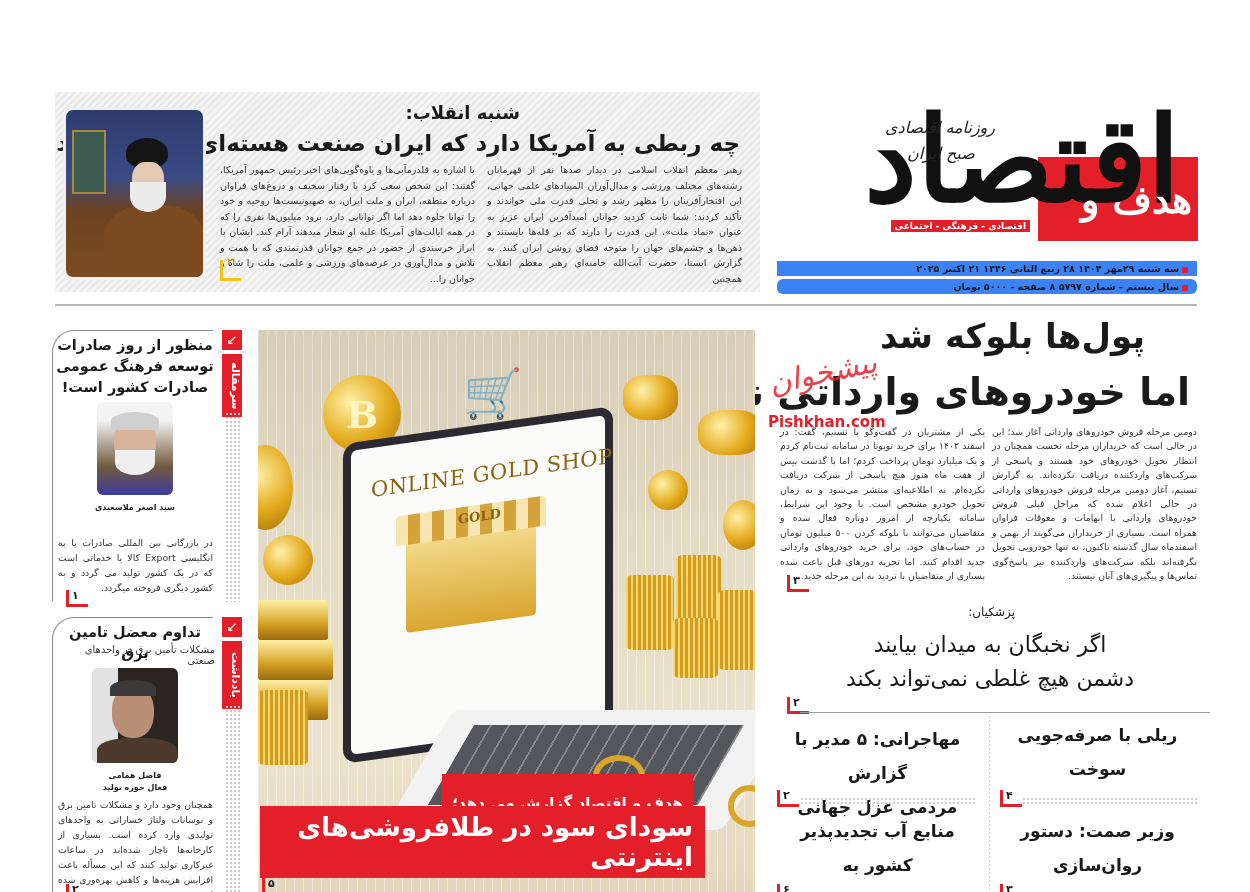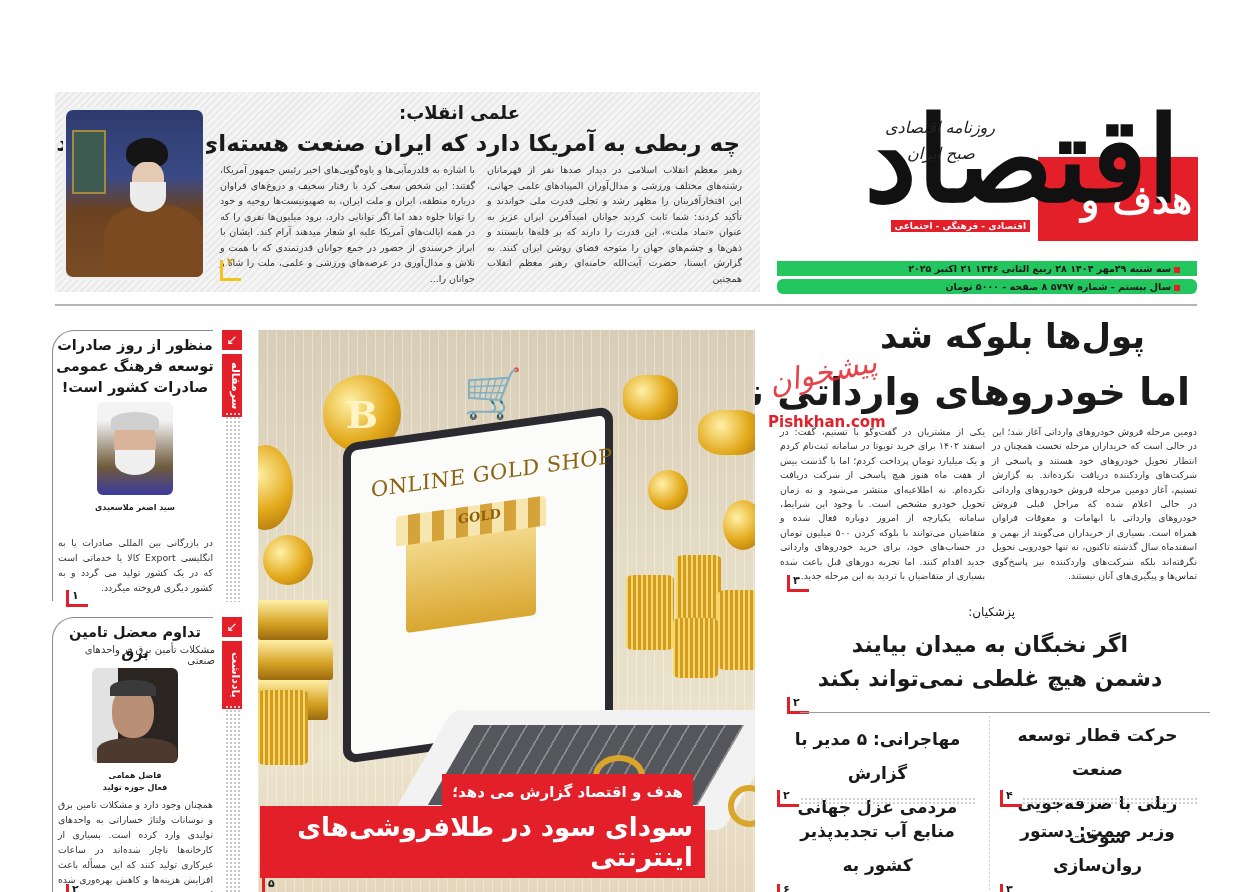--- a/index.html
+++ b/index.html
@@ -19,22 +19,22 @@
     white-space:nowrap;
   }
   .logo-sub1 { position:absolute; left:110px; top:38px; font-family:"DejaVu Serif", serif; font-style:italic; font-size:16px; color:#222; }
   .logo-sub2 { position:absolute; left:132px; top:64px; font-family:"DejaVu Serif", serif; font-style:italic; font-size:16px; color:#222; }
   .logo-hadaf {
     position:absolute; right:8px; top:85px; font-family:"DejaVu Serif", serif;
     font-weight:bold; font-size:38px; color:#ffffff; line-height:70px;
   }
   .logo-tagline { position:absolute; right:170px; top:140px; font-size:9px; color:#fff; background:#e3202a; padding:1px 4px; font-weight:bold; }
   .dateline {
-    position:absolute; left:2px; width:420px; height:15px; background:#22c55e;
-    font-size:9.5px; font-weight:bold; line-height:15px; text-align:right; padding-right:14px; box-sizing:border-box;
+    position:absolute; left:2px; width:420px; height:15px; background:#3b82f6;
+    font-size:9.5px; font-weight:bold; line-height:15px; text-align:right; padding-right:6px; box-sizing:border-box;
   }
   .dateline .sq { display:inline-block; width:6px; height:6px; background:#e3202a; margin:0 3px; vertical-align:middle; }
 
   
   .topbox {
     left:55px; top:92px; width:705px; height:200px;
     background: repeating-linear-gradient(135deg, #f4f4f4 0 3px, #e9e9e9 3px 5px);
   }
   .topbox .kicker { position:absolute; right:240px; top:10px; font-size:18px; font-weight:bold; }
   .topbox .headline { position:absolute; right:20px; top:38px; font-size:23px; font-weight:bold; white-space:nowrap; }
@@ -60,21 +60,21 @@
   .watermark-en { left:768px; top:413px; font-size:15px; color:#e3202a; font-weight:bold; }
   .main-col { top:425px; width:205px; font-size:9.3px; line-height:14.4px; text-align:justify; color:#333; }
   .pnum {
     position:absolute; width:16px; height:14px; border-left:3px solid #e3202a; border-bottom:3px solid #e3202a;
     font-size:11px; font-weight:bold; line-height:12px; padding-left:3px; box-sizing:content-box;
   }
   .dotline { position:absolute; height:8px; background-image: radial-gradient(#cfcfcf 1px, transparent 1.2px); background-size:4px 4px; }
 
   
   .pz-kicker { right:235px; top:605px; font-size:12px; font-weight:normal; }
-  .pz-h { left:770px; width:440px; top:628px; text-align:center; font-size:22px; font-weight:bold; line-height:34px; }
+  .pz-h { left:770px; width:440px; top:628px; text-align:center; font-size:22px; font-weight:normal; line-height:34px; }
   .thin-divider { left:800px; top:712px; width:410px; height:1px; background:#9a9a9a; }
 
   .small-h { width:205px; text-align:center; font-size:17px; font-weight:bold; line-height:34px; }
   .vline { position:absolute; width:2px; background-image: radial-gradient(#d0d0d0 1px, transparent 1.2px); background-size:4px 4px; }
 
   
   .goldimg {
     left:258px; top:330px; width:497px; height:562px; overflow:hidden;
     background: linear-gradient(180deg, #d8cdb6 0%, #e5dcc6 40%, #ece3cd 75%, #e4d7bd 100%);
   }
@@ -88,21 +88,21 @@
   .store-roof { position:absolute; left:-10px; top:-28px; width:150px; height:30px; background: repeating-linear-gradient(90deg,#f7e6b0 0 12px,#d6a33a 12px 24px); border-radius:4px 4px 0 0; }
   .store-label { position:absolute; left:52px; top:-24px; font-family:"DejaVu Serif", serif; font-weight:bold; font-size:13px; color:#8b5f0a; }
   .keyboard { position:absolute; left:160px; top:380px; width:340px; height:120px; background:#f2f2f2; transform:skewX(-30deg); border-radius:8px; }
   .keys { position:absolute; left:30px; top:15px; width:270px; height:80px; background: repeating-linear-gradient(90deg,#3a3a42 0 16px,#777 16px 18px); opacity:.85; }
   .goldbar { position:absolute; background: linear-gradient(180deg,#fff0a8,#d4a023 60%,#9b6b0e); border-radius:3px; }
   .stack { position:absolute; background: repeating-linear-gradient(90deg,#f6d76e 0 2px,#d49c1e 2px 5px); border-radius:8px/4px; }
   .ring { position:absolute; border:6px solid #d9a52a; border-radius:50%; }
   .cart { position:absolute; left:205px; top:35px; font-size:48px; color:#c4961e; }
   .gold-kicker {
     position:absolute; right:62px; top:444px; background:#e3202a; color:#fff; font-size:15px; font-weight:bold;
-    padding:9px 10px;
+    padding:20px 10px;
   }
   .gold-head {
     position:absolute; right:50px; top:476px; width:445px; background:#e3202a; color:#fff; font-size:26px; font-weight:bold;
     padding:6px 12px; box-sizing:border-box; text-align:right;
   }
 
   
   .tag-arrow { position:absolute; width:20px; height:20px; background:#e3202a; color:#fff; font-size:13px; text-align:center; line-height:20px; }
   .tag-label { position:absolute; width:20px; background:#e3202a; color:#fff; font-size:11px; font-weight:bold; writing-mode:vertical-rl; text-align:center; padding:4px 0; }
   .dots { position:absolute; width:16px; background-image: radial-gradient(#c9c9c9 1px, transparent 1.2px); background-size:4px 4px; }
@@ -125,21 +125,21 @@
   <div class="logo-tagline rtl">اقتصادی - فرهنگی - اجتماعی</div>
   <div class="dateline rtl" style="top:181px;">
     <span class="sq"></span><span>سه شنبه ۲۹مهر ۱۴۰۴  ۲۸ ربیع الثانی ۱۴۴۶  ۲۱ اکتبر ۲۰۲۵</span>
   </div>
   <div class="dateline rtl" style="top:199px;border-radius:6px;">
     <span class="sq"></span><span>سال بیستم - شماره ۵۷۹۷  ۸ صفحه - ۵۰۰۰ تومان</span>
   </div>
 </div>
 
 <div class="abs topbox">
-  <div class="kicker rtl">علمی انقلاب:</div>
+  <div class="kicker rtl">شنبه انقلاب:</div>
   <div class="headline rtl">چه ربطی به آمریکا دارد که ایران صنعت هسته‌ای دارد یا ندارد</div>
   <div class="col rtl" style="right:18px;">رهبر معظم انقلاب اسلامی در دیدار صدها نفر از قهرمانان رشته‌های مختلف ورزشی و مدال‌آوران المپیادهای علمی جهانی، این افتخارآفرینان را مظهر رشد و تجلی قدرت ملی خواندند و تأکید کردند: شما ثابت کردید جوانان امیدآفرین ایران عزیز به عنوان «نماد ملت»، این قدرت را دارند که بر قله‌ها بایستند و ذهن‌ها و چشم‌های جهان را متوجه فضای روشن ایران کنند. به گزارش ایسنا، حضرت آیت‌الله خامنه‌ای رهبر معظم انقلاب همچنین</div>
   <div class="col rtl" style="right:285px;">با اشاره به قلدرمآبی‌ها و یاوه‌گویی‌های اخیر رئیس جمهور آمریکا، گفتند: این شخص سعی کرد با رفتار سخیف و دروغ‌های فراوان درباره منطقه، ایران و ملت ایران، به صهیونیست‌ها روحیه و خود را توانا جلوه دهد اما اگر توانایی دارد، برود میلیون‌ها نفری را که در همه ایالت‌های آمریکا علیه او شعار میدهند آرام کند. ایشان با ابراز خرسندی از حضور در جمع جوانان قدرتمندی که با همت و تلاش و مدال‌آوری در عرصه‌های ورزشی و علمی، ملت را شاد و جوانان را...</div>
   <div class="yellow-corner" style="left:165px;top:168px;"></div>
   <div class="abs" style="left:172px;top:164px;font-size:10px;color:#c99c10;font-weight:bold;">۲</div>
   <div class="photo">
     <div class="portrait"></div>
     <div class="robe"></div>
     <div class="head"></div>
     <div class="face"></div>
@@ -161,21 +161,20 @@
 <div class="abs pz-h rtl">
   <div>اگر نخبگان به میدان بیایند</div>
   <div>دشمن هیچ غلطی نمی‌تواند بکند</div>
 </div>
 <div class="pnum" style="left:787px;top:697px;">۲</div>
 <div class="abs thin-divider"></div>
 
 <div class="vline" style="left:988px;top:715px;height:177px;"></div>
 
 <div class="abs small-h rtl" style="left:995px;top:718px;">
-  <div>حرکت قطار توسعه صنعت</div>
   <div>ریلی  با صرفه‌جویی سوخت</div>
 </div>
 <div class="pnum" style="left:1000px;top:790px;">۴</div>
 <div class="dotline" style="left:1022px;top:797px;width:175px;"></div>
 
 <div class="abs small-h rtl" style="left:775px;top:722px;">
   <div>مهاجرانی: ۵ مدیر با گزارش</div>
   <div>مردمی عزل جهانی</div>
 </div>
 <div class="pnum" style="left:777px;top:790px;">۲</div>

